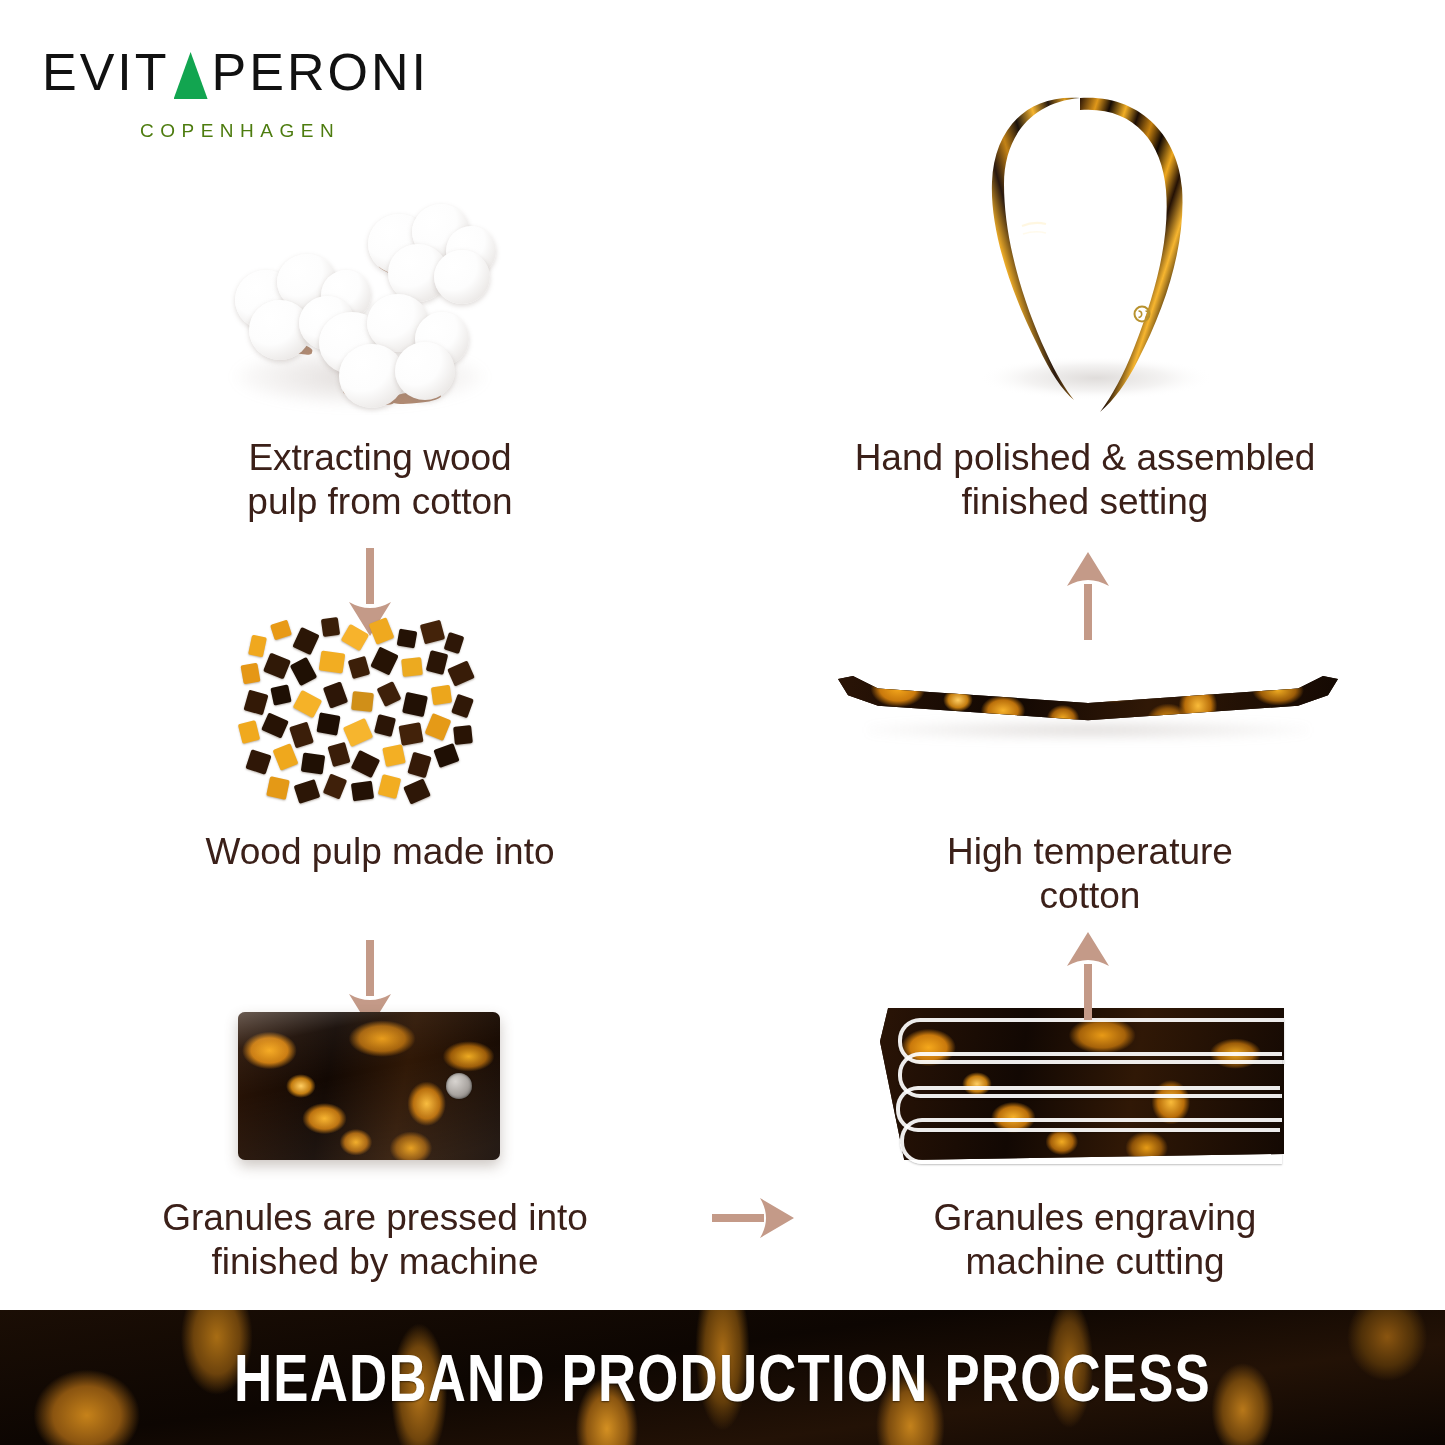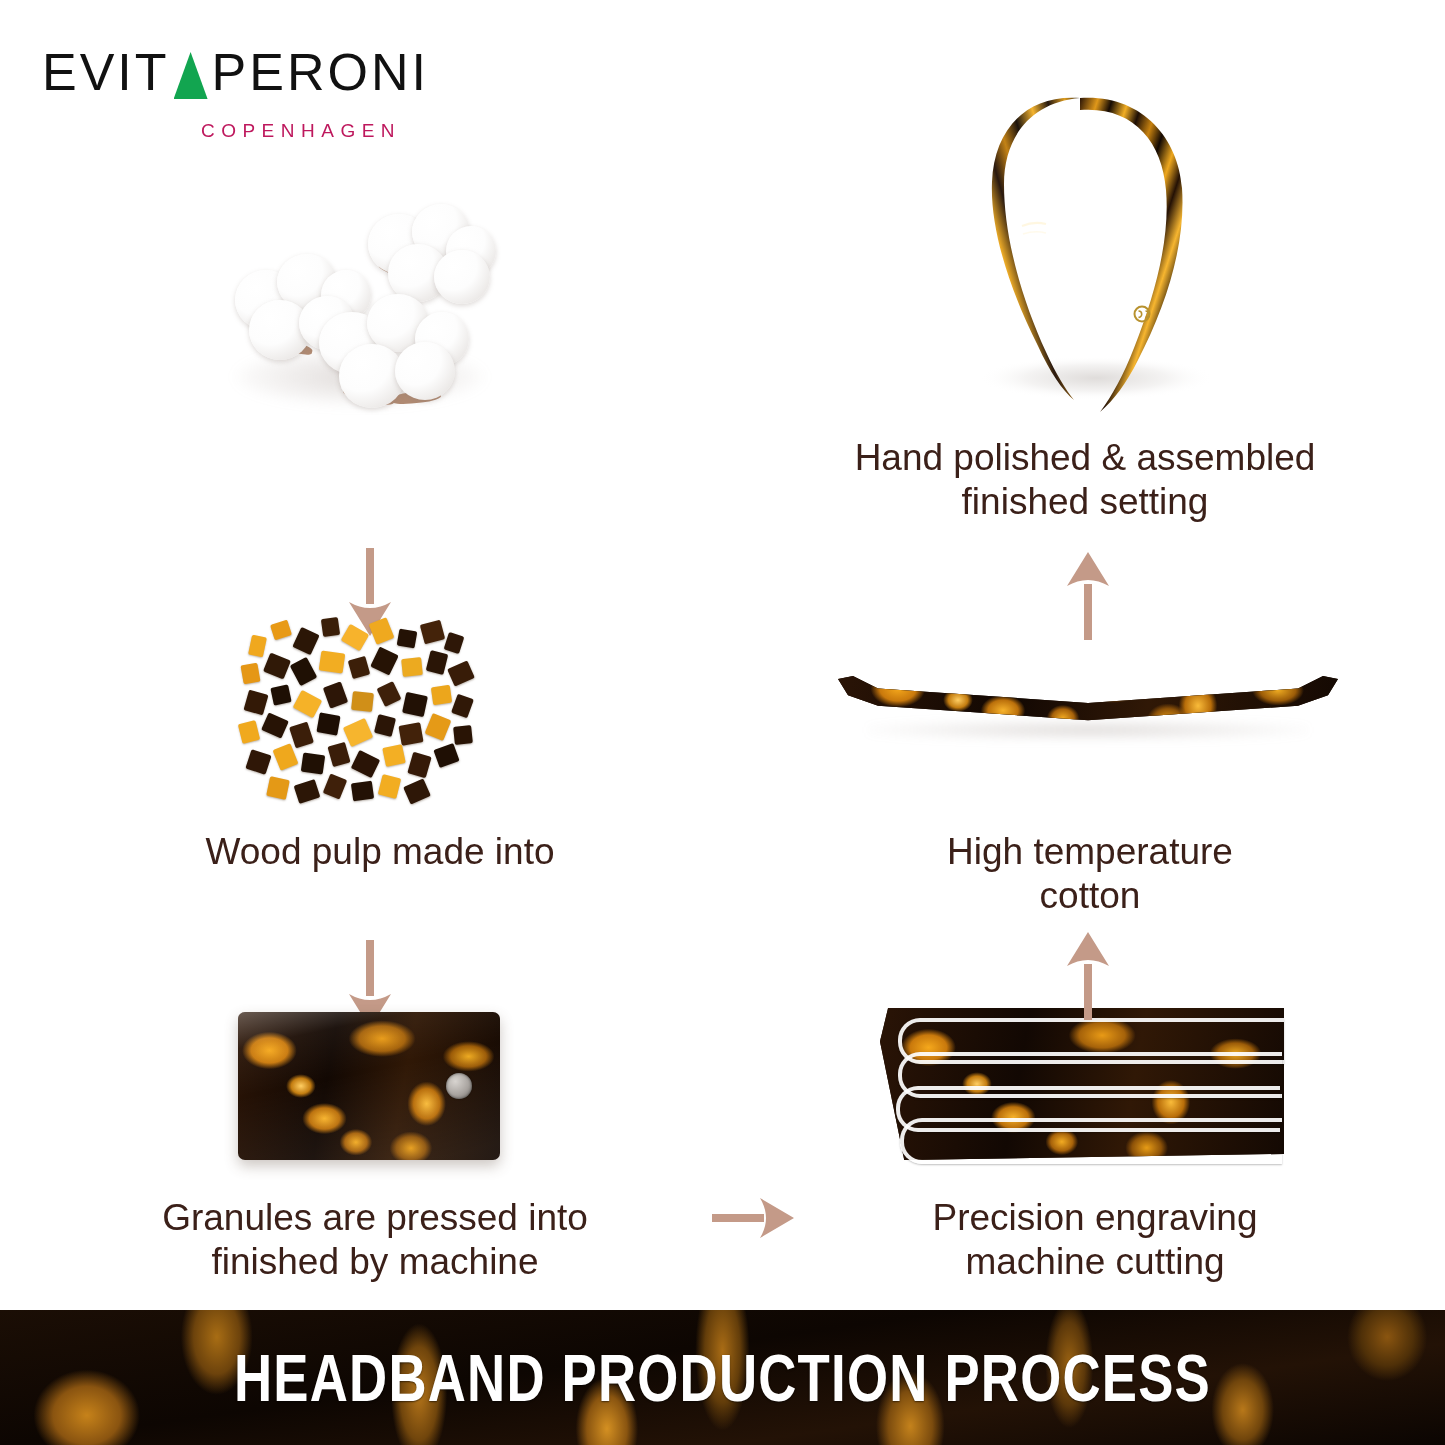--- a/index.html
+++ b/index.html
@@ -45,23 +45,22 @@
     height: 47px;
     margin: 0 4px 3px 4px;
     background: #12a550;
     clip-path: polygon(50% 0%, 100% 100%, 0% 100%);
   }
   #logo-sub {
     margin-top: 18px;
     margin-left: 98px;
     font-size: 19px;
     letter-spacing: 6.5px;
-    color: #be185d;
+    color: #4d7c0f;
     white-space: nowrap;
-    text-align: center;
   }
 
   
   .step-caption {
     position: absolute;
     text-align: center;
     color: #3b2019;
     font-size: 37px;
     line-height: 1.18;
     font-weight: 400;
@@ -243,20 +242,24 @@
       <div class="stem" style="left:30px; top:98px; width:52px; height:12px; transform:rotate(12deg);"></div>
       <div class="stem" style="left:78px; top:100px; width:50px; height:11px; transform:rotate(-6deg);"></div>
       <div class="puff" style="left:6px;  top:20px; width:66px; height:62px;"></div>
       <div class="puff" style="left:54px; top:2px;  width:62px; height:58px;"></div>
       <div class="puff" style="left:102px;top:20px; width:54px; height:54px;"></div>
       <div class="puff" style="left:26px; top:52px; width:66px; height:64px;"></div>
       <div class="puff" style="left:82px; top:50px; width:60px; height:58px;"></div>
     </div>
   </div>
 
+  <div class="step-caption" style="left:120px; top:436px; width:520px;">
+    <div>Extracting wood</div>
+    <div>pulp from cotton</div>
+  </div>
 
   <div class="arrow" style="left:340px; top:548px;">
     <svg width="60" height="92" viewBox="0 0 60 92" aria-hidden="true">
       <path d="M26 0 h8 v56 h-8 z" fill="#c49a88"></path>
       <path d="M30 88 L9 54 Q30 66 51 54 Z" fill="#c49a88"></path>
     </svg>
   </div>
 
   <div class="art" style="left:240px; top:612px; width:240px; height:200px;">
     <div class="gran" style="left:10px;top:24px;width:15px;height:20px;background:#f0a81e;transform:rotate(12deg);"></div>
@@ -349,21 +352,21 @@
   <div class="art" style="left:880px; top:1008px; width:404px; height:152px;">
     <div id="cutsheet" class="tort" style="left:0; top:0; width:404px; height:152px;
                 clip-path: polygon(2% 0%, 100% 0%, 100% 96%, 6% 100%, 0% 22%);"></div>
     <div class="cutline" style="left:18px;  top:10px;  width:382px; height:38px;"></div>
     <div class="cutline" style="left:18px;  top:44px;  width:380px; height:38px;"></div>
     <div class="cutline" style="left:16px;  top:78px;  width:380px; height:38px;"></div>
     <div class="cutline" style="left:20px;  top:110px; width:378px; height:38px;"></div>
   </div>
 
   <div class="step-caption" style="left:860px; top:1196px; width:470px;">
-    <div>Precision engraving</div>
+    <div>Granules engraving</div>
     <div>machine cutting</div>
   </div>
 
   <div class="arrow" style="left:1058px; top:928px;">
     <svg width="60" height="92" viewBox="0 0 60 92" aria-hidden="true">
       <path d="M26 36 h8 v56 h-8 z" fill="#c49a88"></path>
       <path d="M30 4 L9 38 Q30 26 51 38 Z" fill="#c49a88"></path>
     </svg>
   </div>
 

